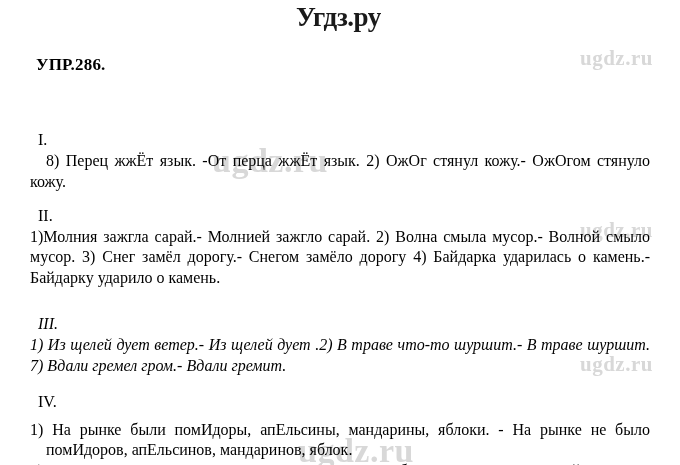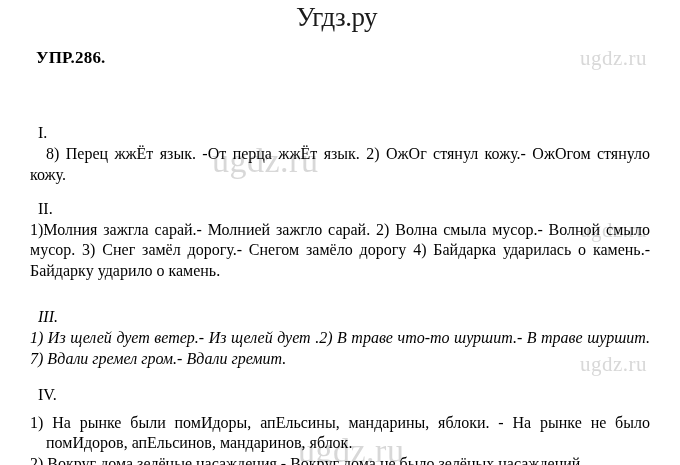--- a/index.html
+++ b/index.html
@@ -16,30 +16,30 @@
     overflow: hidden;
   }
 
   
   .site-logo {
     position: absolute;
     top: 2px;
     left: 296px;
     font-family: "Liberation Serif", serif;
     font-size: 27px;
-    font-weight: normal;
+    font-weight: bold;
     color: #1a1a1a;
     letter-spacing: -0.5px;
   }
 
   
   .wm {
     position: absolute;
     font-family: "Liberation Serif", serif;
-    font-weight: normal;
+    font-weight: bold;
     color: #d8d8d8;
     white-space: nowrap;
     user-select: none;
     text-align: right;
   }
   .wm-small { font-size: 21px; letter-spacing: 0.5px; }
   .wm-big   { font-size: 34px; letter-spacing: 0.5px; }
 
   .wm1 { top: 46px;  left: 580px; }
   .wm2 { top: 142px; left: 212px; }
@@ -50,21 +50,21 @@
   
   .doc {
     position: absolute;
     left: 30px;
     top: 40px;
     width: 620px;
   }
   .exercise-title {
     font-size: 17px;
     font-weight: bold;
-    margin: 8px 0 0 6px;
+    margin: 15px 0 0 6px;
     letter-spacing: 0.2px;
   }
   .section {
     margin-top: 11px;
   }
   .roman {
     font-size: 16px;
     margin: 0 0 2px 8px;
   }
   .para {

